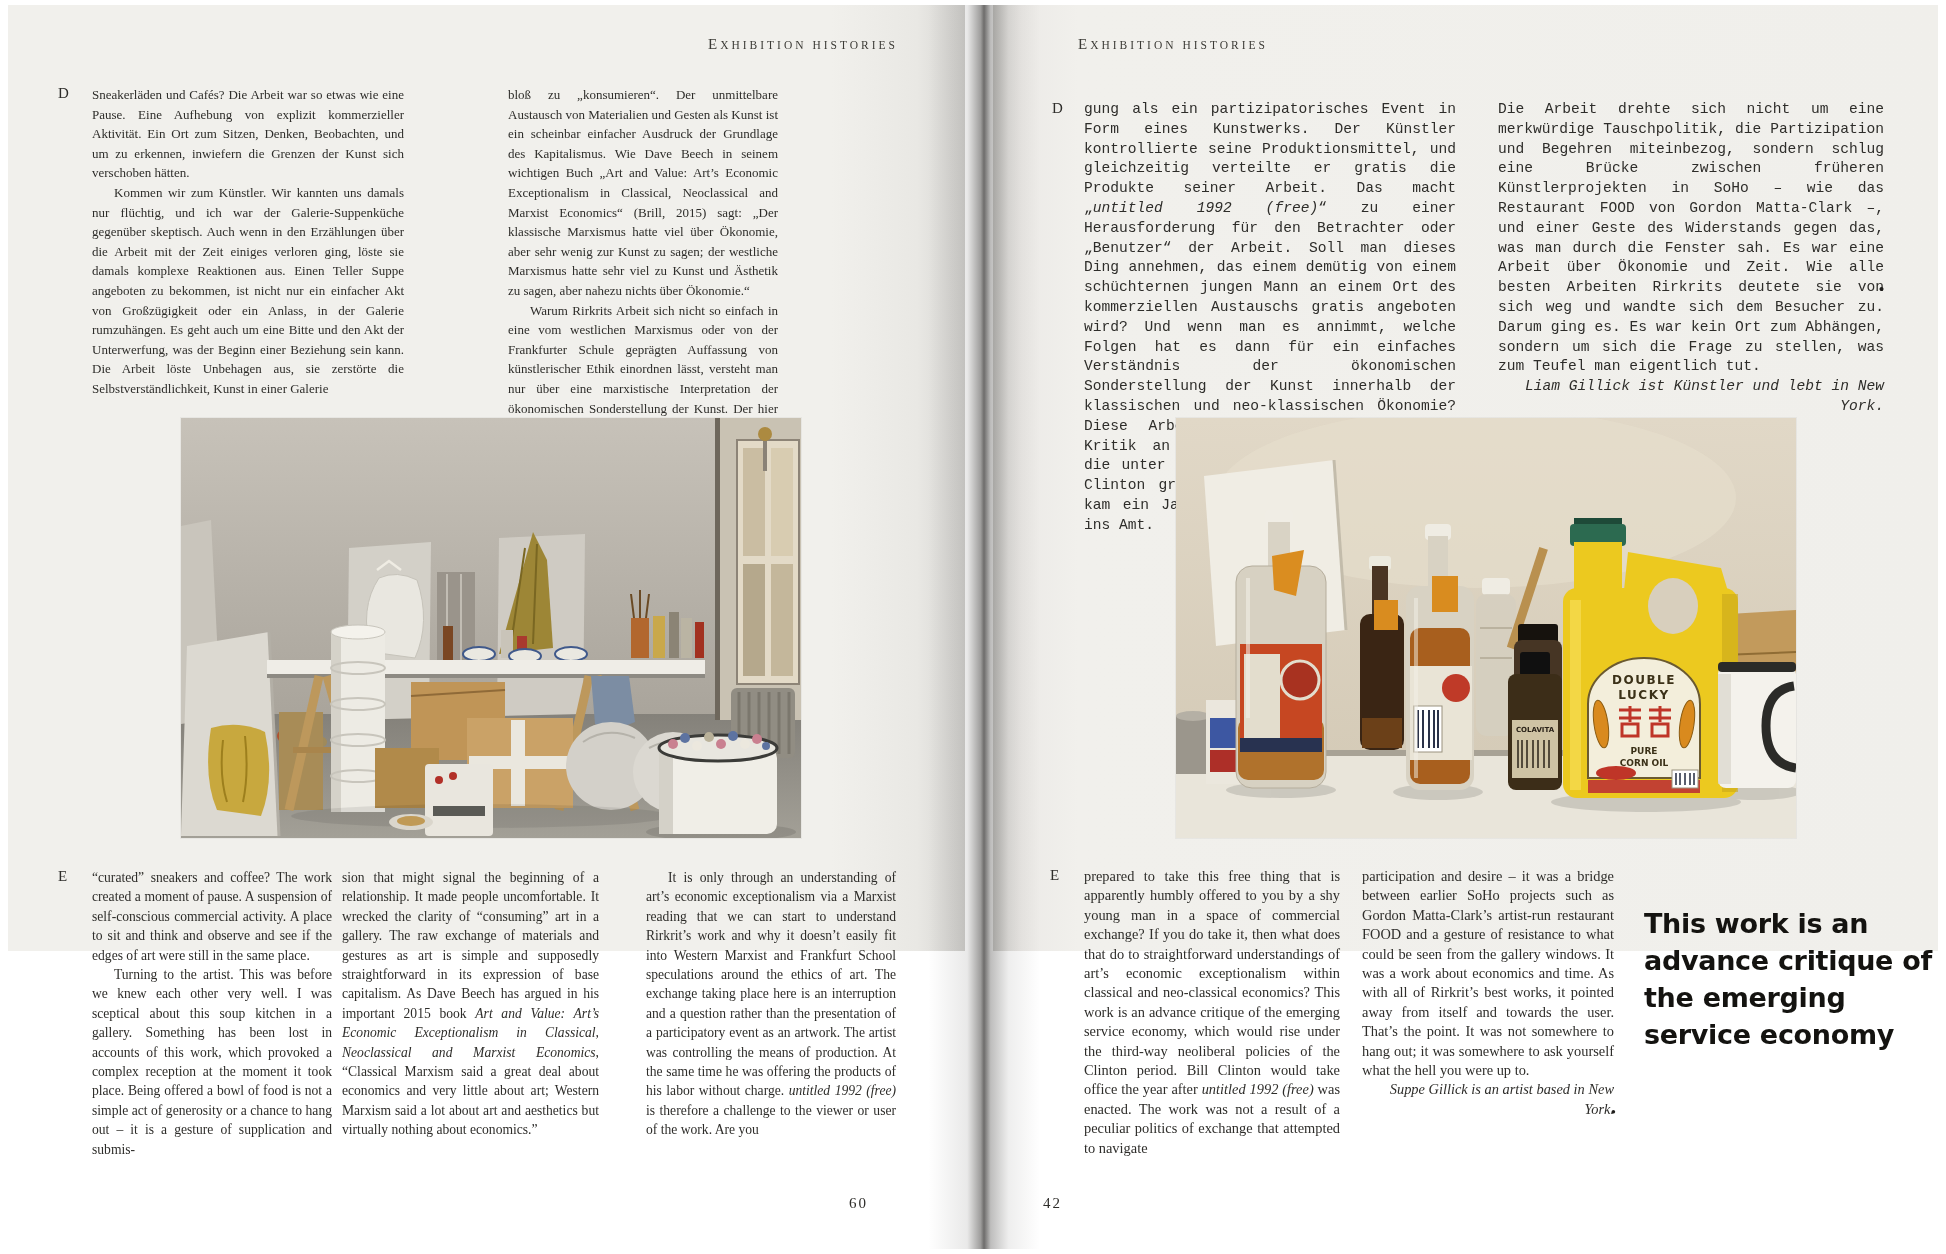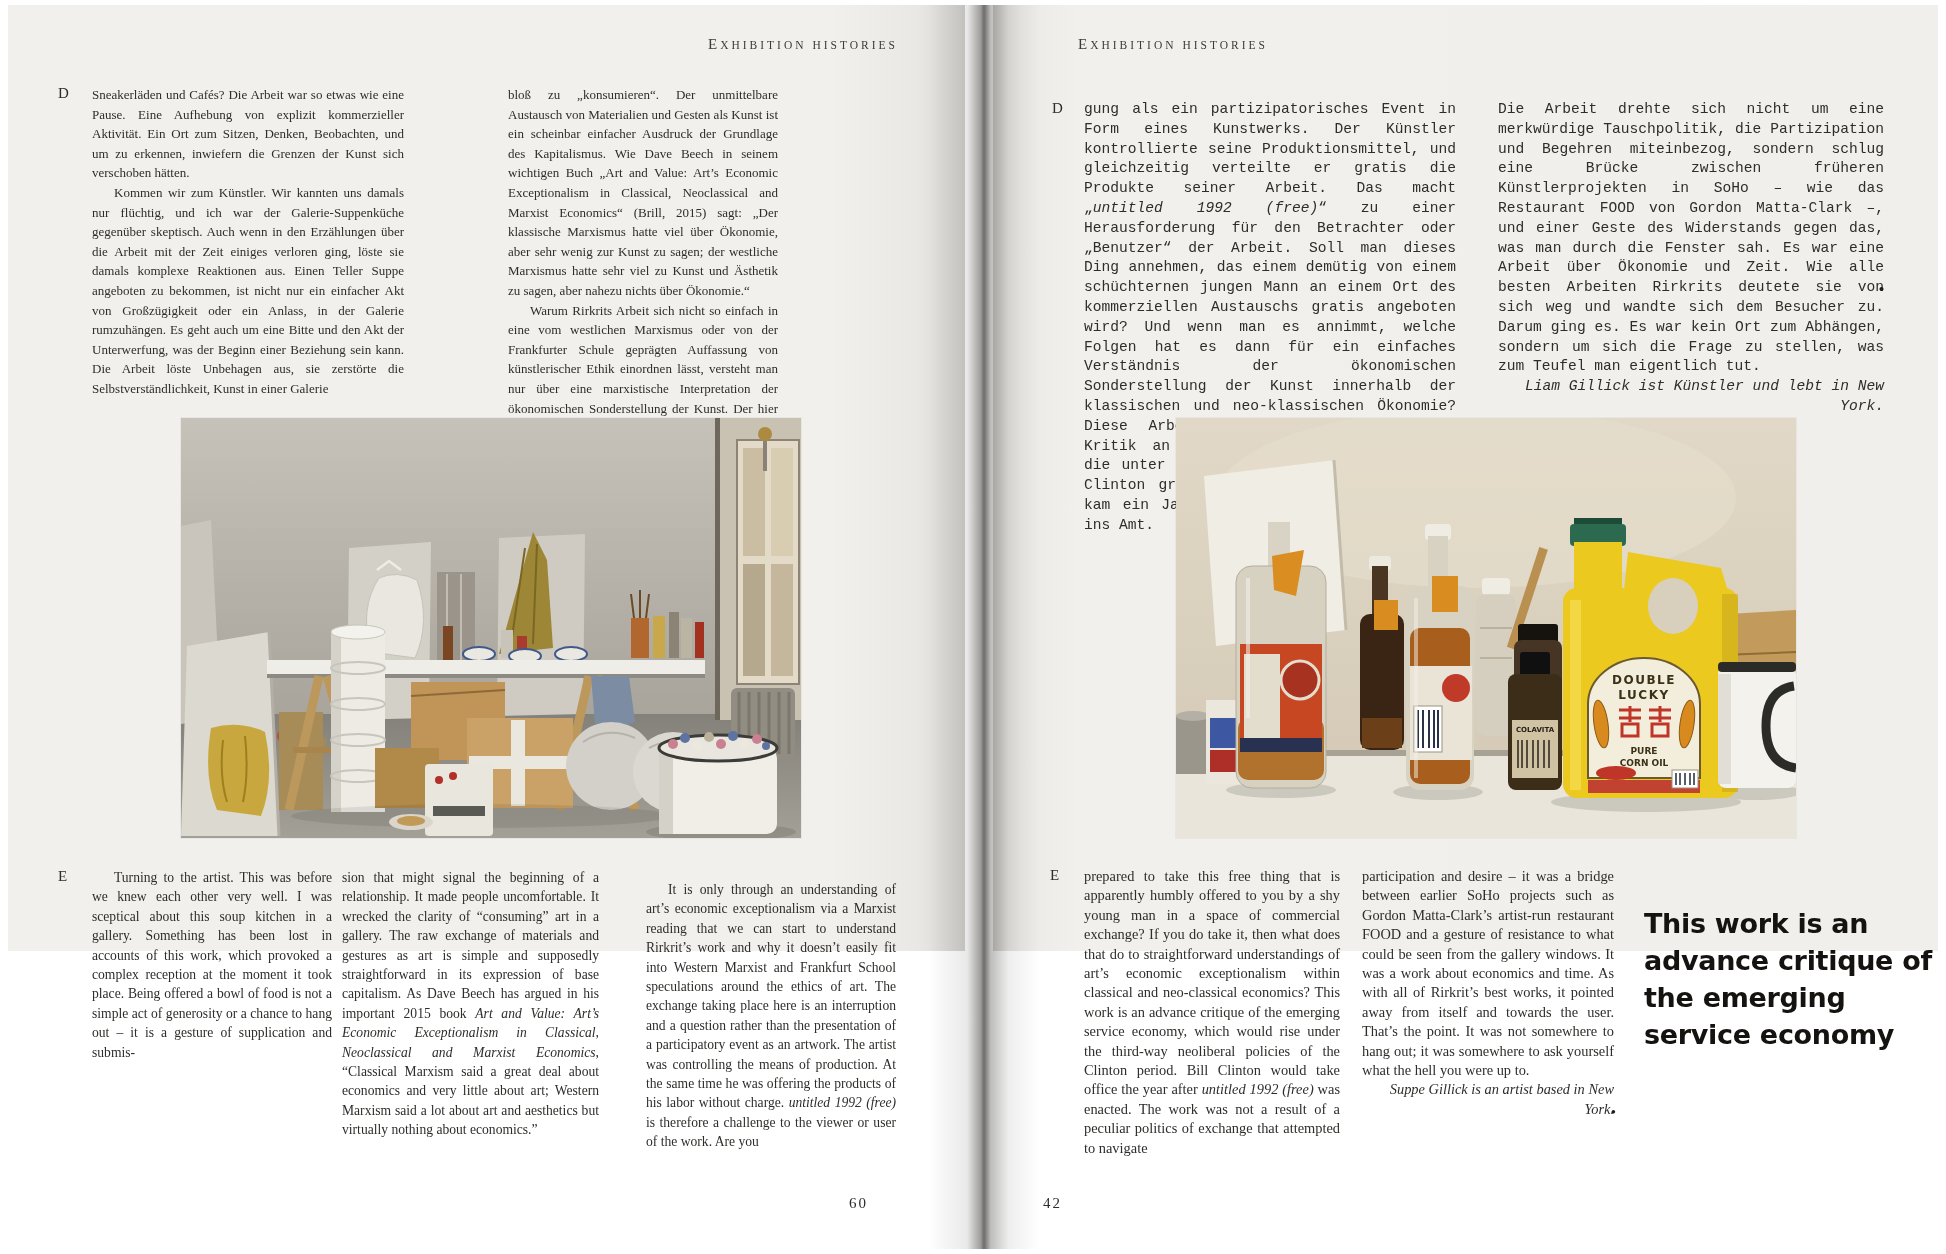--- a/index.html
+++ b/index.html
@@ -196,28 +196,29 @@
         <g>
           <ellipse cx="230" cy="404" rx="22" ry="8" fill="#dad6cc"></ellipse>
           <ellipse cx="230" cy="403" rx="14" ry="5" fill="#c09a56"></ellipse>
         </g>
       </svg>
     </div>
 
     <span class="marker" style="left:50px;top:863px;">E</span>
 
     <div class="col ecol-l" style="left:84px;top:863px;width:240px;" lang="en">
+      <p>“curated” sneakers and coffee? The work created a moment of pause. A suspension of self-conscious commercial activity. A place to sit and think and observe and see if the edges of art were still in the same place.</p>
       <p class="indent">Turning to the artist. This was before we knew each other very well. I was sceptical about this soup kitchen in a gallery. Something has been lost in accounts of this work, which provoked a complex reception at the moment it took place. Being offered a bowl of food is not a simple act of generosity or a chance to hang out – it is a gesture of supplication and submis-</p>
     </div>
 
     <div class="col ecol-l" style="left:334px;top:863px;width:257px;" lang="en">
       <p><span>sion that might signal the beginning of a relationship. It made people uncomfortable. It wrecked the clarity of “consuming” art in a gallery. The raw exchange of materials and gestures as art is simple and supposedly straightforward in its expression of base capitalism. As Dave Beech has argued in his important 2015 book </span><span class="it">Art and Value: Art’s Economic Exceptionalism in Classical, Neoclassical and Marxist Economics</span><span>, “Classical Marxism said a great deal about economics and very little about art; Western Marxism said a lot about art and aesthetics but virtually nothing about economics.”</span></p>
     </div>
 
-    <div class="col ecol-l" style="left:638px;top:863px;width:250px;margin-top:12px;" lang="en">
+    <div class="col ecol-l" style="left:638px;top:863px;width:250px;" lang="en">
       <p class="indent"><span>It is only through an understanding of art’s economic exceptionalism via a Marxist reading that we can start to understand Rirkrit’s work and why it doesn’t easily fit into Western Marxist and Frankfurt School speculations around the ethics of art. The exchange taking place here is an interruption and a question rather than the presentation of a participatory event as an artwork. The artist was controlling the means of production. At the same time he was offering the products of his labor without charge. </span><span class="it">untitled 1992 (free)</span><span> is therefore a challenge to the viewer or user of the work. Are you</span></p>
     </div>
 
     <div class="folio" style="left:841px;">60</div>
   </div>
 
   <div class="page page-right">
     <div class="page-head" style="left:-15px;width:390px;">Exhibition histories</div>
 
     <span class="marker" style="left:59px;top:95px;">D</span>

